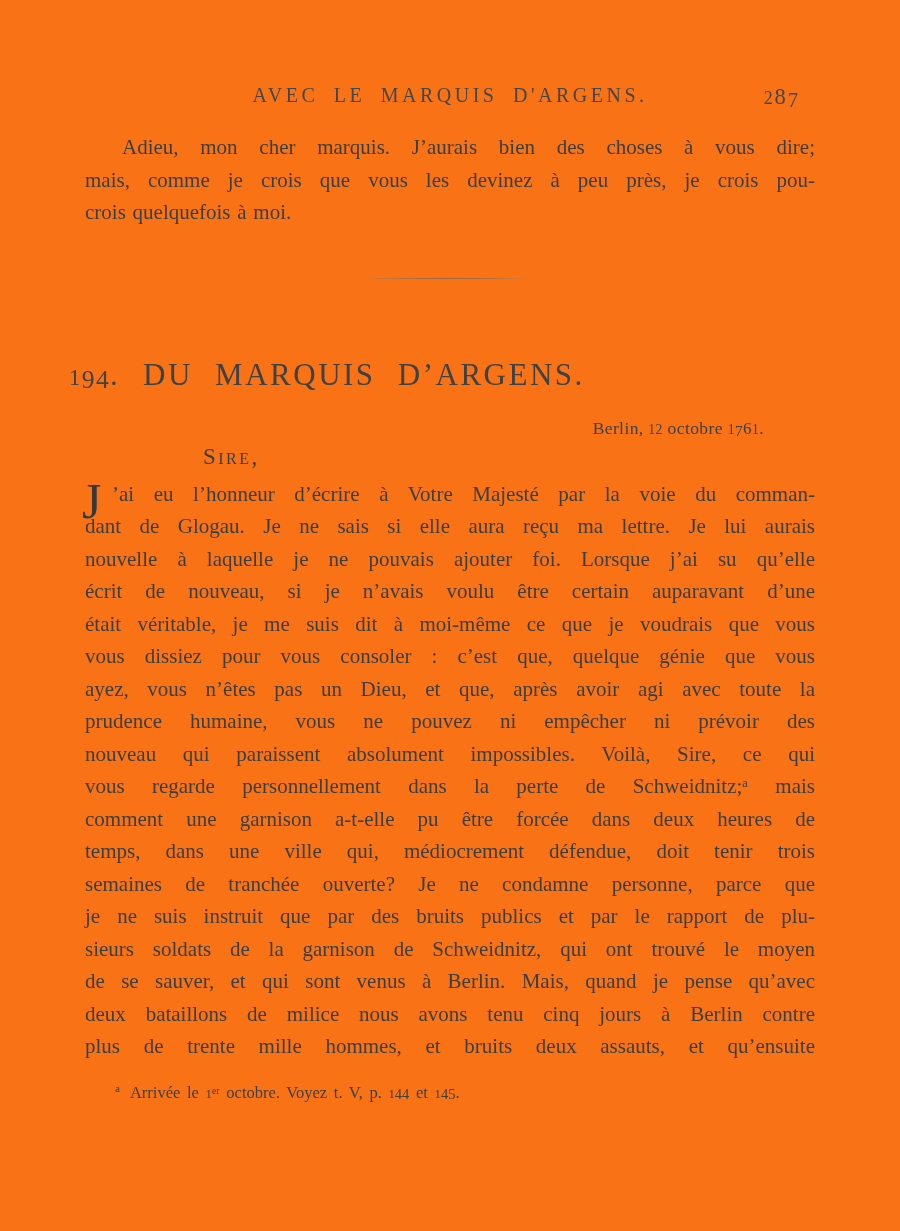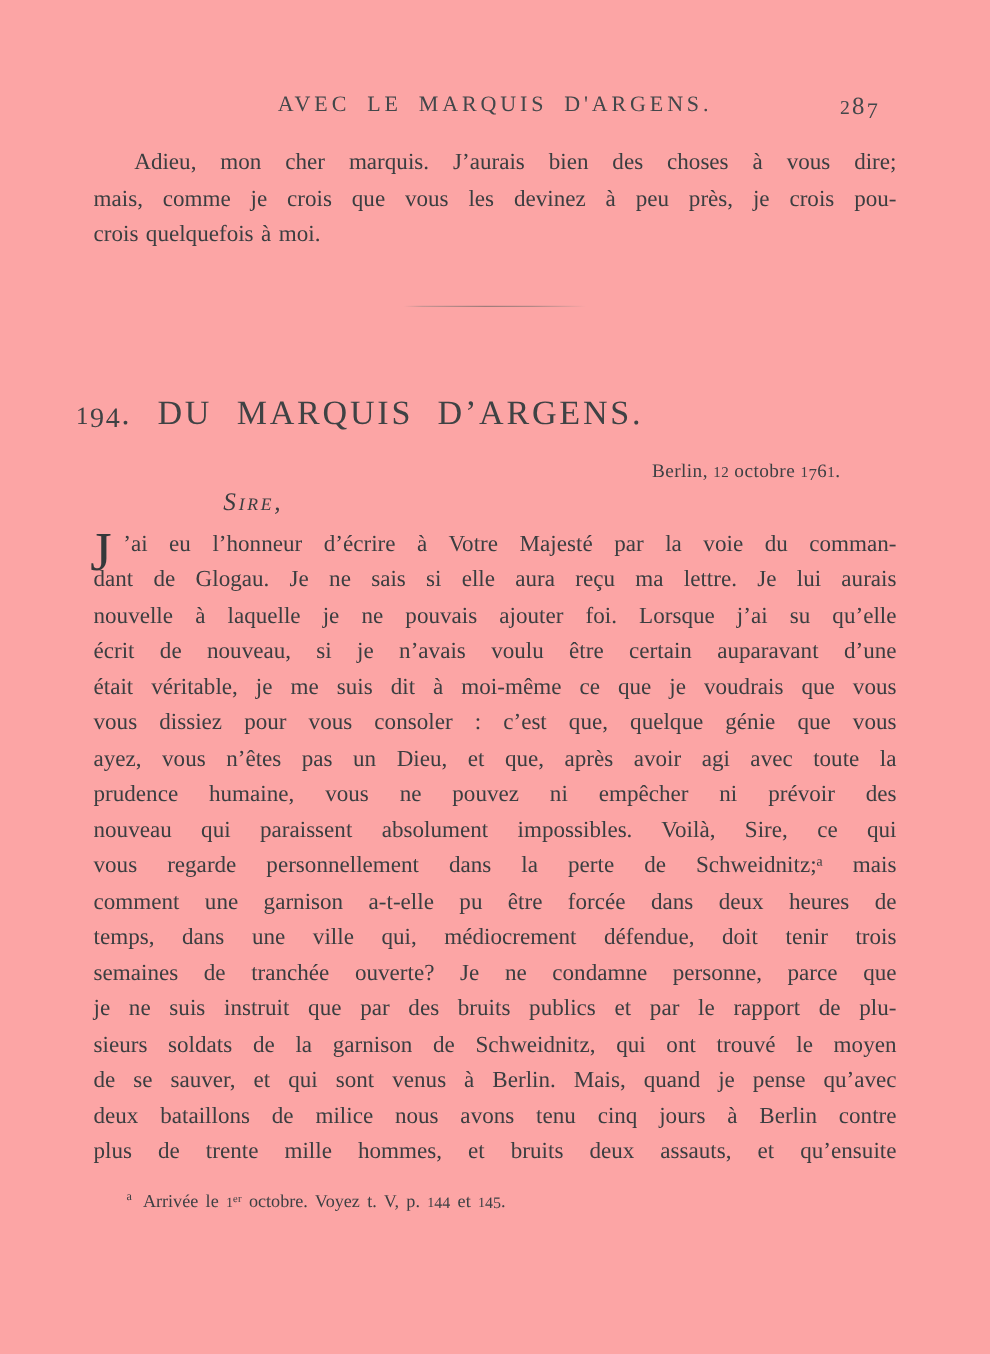--- a/index.html
+++ b/index.html
@@ -4,21 +4,21 @@
 <style>
   html, body {
     margin: 0;
     padding: 0;
     background: #fbfcfa;
   }
   .page {
     position: relative;
     width: 900px;
     height: 1231px;
-    background: #fca5a5;
+    background: #f97316;
     font-family: "Liberation Serif", "DejaVu Serif", serif;
     color: #3b3e40;
     overflow: hidden;
   }
   .content {
     box-sizing: border-box;
     width: 900px;
     padding: 84px 85px 0 85px;
   }
   
@@ -100,21 +100,20 @@
     letter-spacing: 0.4px;
     color: #3e4144;
   }
   .salutation {
     margin-top: 3px;
     padding-left: 118px;
     font-size: 23px;
     line-height: 26px;
     font-variant: small-caps;
     letter-spacing: 2.5px;
-    font-style: italic;
   }
   
   .letter-body-wrap {
     position: relative;
     margin-top: 8px;
   }
   .dropcap {
     position: absolute;
     left: -3px;
     top: -2px;

